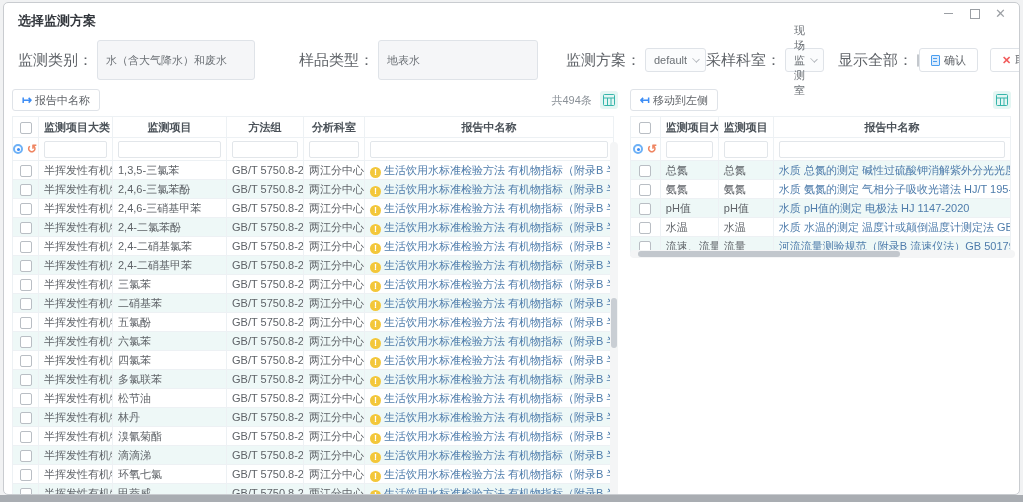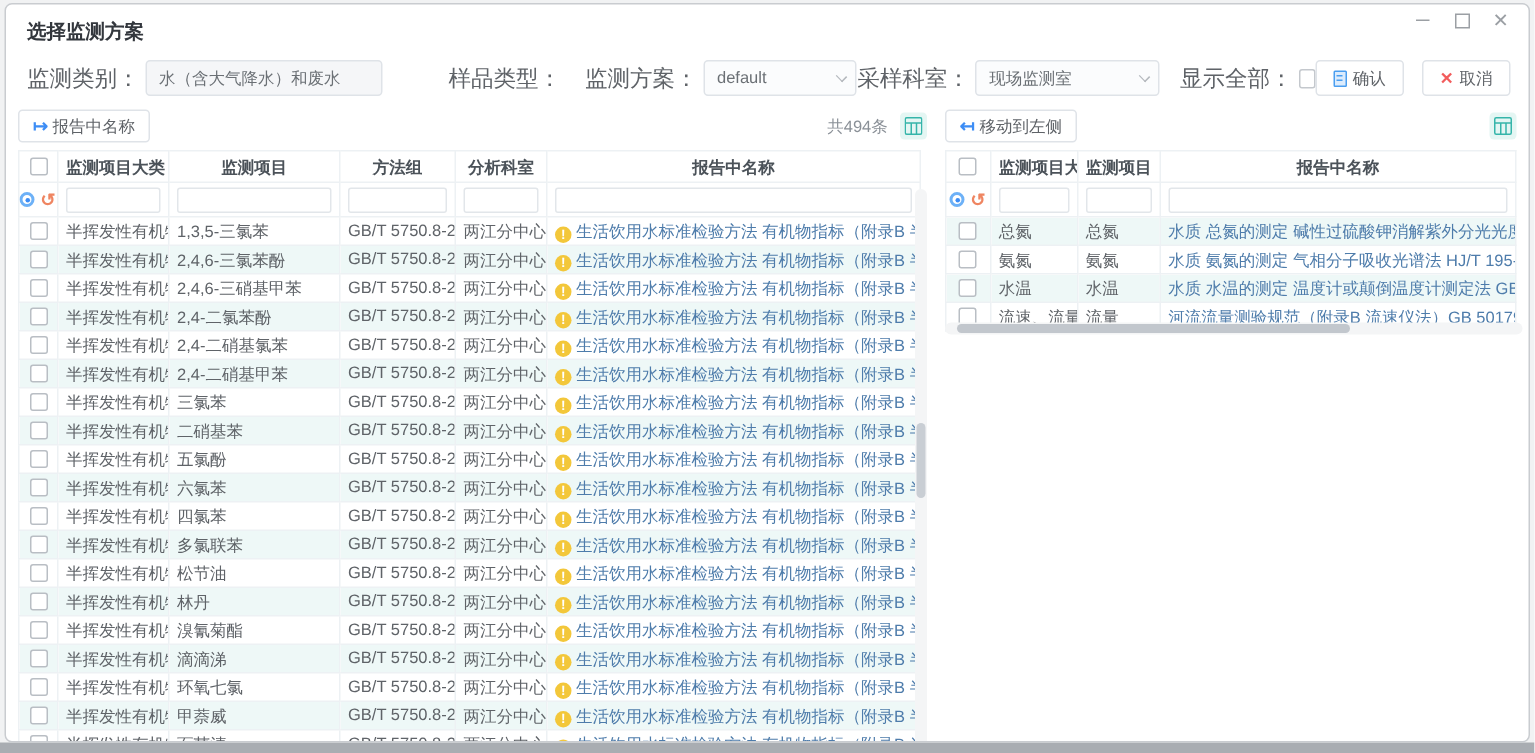--- a/index.html
+++ b/index.html
@@ -12,21 +12,21 @@
   .win-controls { position:absolute; top:4px; right:12px; display:flex; gap:13px; align-items:center; color:#9b9fa4; font-size:12px; }
   .wc { width:13px; height:13px; display:flex; align-items:center; justify-content:center; cursor:pointer; }
   .wc-min::before { content:""; width:9px; height:1.5px; background:#9b9fa4; }
   .wc-max::before { content:""; width:8px; height:8px; border:1.4px solid #9b9fa4; }
   .wc-close { font-size:13px; line-height:1; }
   
   .dlg-title { padding:9px 14px 4px; font-size:13px; font-weight:bold; color:#33373d; }
   
   .filter-bar { display:flex; align-items:center; padding:6px 12px 6px 14px; }
   .f-label { font-size:15px; color:#5f6368; white-space:nowrap; margin-right:4px; }
-  .f-input { height:24px; border:1px solid #dfe3e8; border-radius:3px; background:#f5f6f8;
+  .f-input { height:40px; border:1px solid #dfe3e8; border-radius:3px; background:#f5f6f8;
              font-size:11px; color:#6b7075; padding:0 8px; font-family:"Liberation Sans",sans-serif; }
   .f-select { height:24px; border:1px solid #dfe3e8; border-radius:3px; background:#fbfcfd;
               font-size:11px; color:#6b7075; padding:0 18px 0 8px; display:flex; align-items:center; position:relative; cursor:pointer; }
   .chev { position:absolute; right:6px; top:7px; width:6px; height:6px; border-right:1.3px solid #b4b8bd; border-bottom:1.3px solid #b4b8bd; transform:rotate(45deg) scaleY(.8); }
   .f-check { width:13px; height:13px; border:1px solid #c4c8cd; border-radius:2px; background:#fff; cursor:pointer; }
   .btn { display:inline-flex; align-items:center; gap:4px; height:24px; padding:0 11px;
          border:1px solid #dfe3e8; border-radius:3px; background:#fff; font-size:11px; color:#5f6368; cursor:pointer; white-space:nowrap; }
   .doc-ic { display:inline-block; width:9px; height:11px; border:1.3px solid #4a9ef0; border-radius:1px; position:relative; background:#dcecfd; }
   .doc-ic::before { content:""; position:absolute; left:1px; top:2px; width:4px; height:1px; background:#4a9ef0; box-shadow:0 3px 0 #4a9ef0; }
   .x-ic { color:#f25c5c; font-size:11px; font-weight:bold; }
@@ -81,21 +81,22 @@
     <span class="wc wc-max"></span>
     <span class="wc wc-close">✕</span>
   </div>
 
   <div class="dlg-title">选择监测方案</div>
 
   <div class="filter-bar">
     <span class="f-label">监测类别：</span>
     <input class="f-input" style="width: 158px;" readonly="" value="水（含大气降水）和废水">
     <span class="f-label" style="margin-left:44px">样品类型：</span>
-    <span class="f-label" style="margin-left:12px">监测方案：</span>
+    <input class="f-input" style="width: 182px;" readonly="" value="地表水">
+    <span class="f-label" style="margin-left:28px">监测方案：</span>
     <div class="f-select" style="width:118px">
       <span>default</span>
       <span class="chev"></span>
     </div>
     <span class="f-label" style="">采样科室：</span>
     <div class="f-select" style="width:142px">
       <span>现场监测室</span>
       <span class="chev"></span>
     </div>
     <span class="f-label" style="margin-left:14px">显示全部：</span>
@@ -392,20 +393,26 @@
     <td class="rpt-cell">水质 总氮的测定 碱性过硫酸钾消解紫外分光光度法 HJ 636-2012</td>
   </tr>
 
   <tr>
     <td class="c-check"><span class="cb"></span></td>
     <td>氨氮</td>
     <td>氨氮</td>
     <td class="rpt-cell">水质 氨氮的测定 气相分子吸收光谱法 HJ/T 195-2005</td>
   </tr>
 
+  <tr>
+    <td class="c-check"><span class="cb"></span></td>
+    <td>pH值</td>
+    <td>pH值</td>
+    <td class="rpt-cell">水质 pH值的测定 电极法 HJ 1147-2020</td>
+  </tr>
 
   <tr>
     <td class="c-check"><span class="cb"></span></td>
     <td>水温</td>
     <td>水温</td>
     <td class="rpt-cell">水质 水温的测定 温度计或颠倒温度计测定法 GB 13195-91</td>
   </tr>
 
   <tr>
     <td class="c-check"><span class="cb"></span></td>

